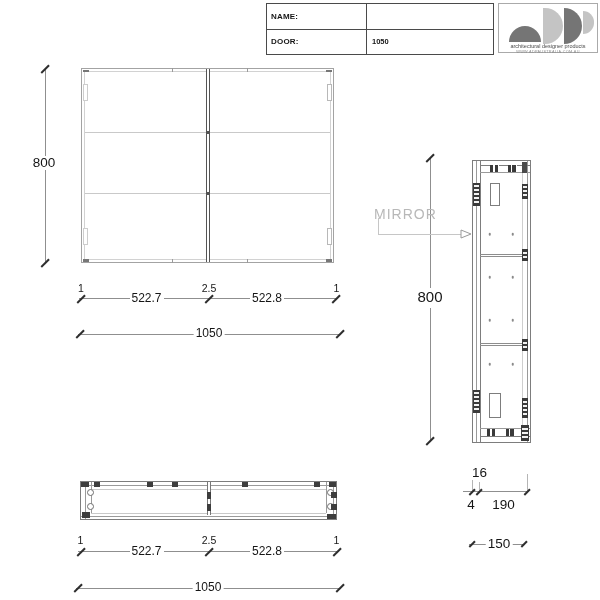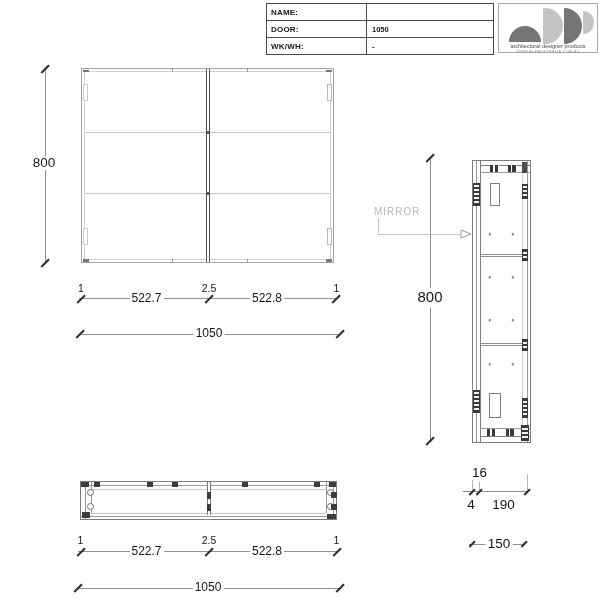--- a/index.html
+++ b/index.html
@@ -33,40 +33,36 @@
   .tb-row:last-child{border-bottom:none;}
   .tb-label{width:100px;border-right:1px solid #4a4a4a;font-size:8px;font-weight:bold;
             letter-spacing:.2px;display:flex;align-items:center;padding-left:4px;}
   .tb-value{flex:1;font-size:7.5px;font-weight:bold;display:flex;align-items:center;padding-left:5px;}
   
   .logo{left:498px;top:3px;width:100px;height:50px;border:1px solid #aaa;background:#fff;}
   .logo-tagline{position:absolute;left:0;top:39px;width:100%;text-align:center;
                 font-size:5.5px;color:#4a4a4a;}
   .logo-url{position:absolute;left:0;top:46px;width:100%;text-align:center;
             font-size:3.8px;color:#8a8a8a;letter-spacing:.3px;}
-  .mirror-label{position:absolute;left:374px;top:206px;font-size:10px;letter-spacing:1px;
+  .mirror-label{position:absolute;left:374px;top:206px;font-size:14px;letter-spacing:1px;
                 color:#b8b8b8;}
 </style>
 </head>
 <body>
 
 <div class="canvas">
 
   <div class="title-block abs">
     <div class="tb-row">
       <div class="tb-label">NAME:</div>
       <div class="tb-value"></div>
     </div>
     <div class="tb-row">
       <div class="tb-label">DOOR:</div>
       <div class="tb-value">1050</div>
-    </div>
-    <div class="tb-row">
-      <div class="tb-label">WK/WH:</div>
-      <div class="tb-value">-</div>
     </div>
   </div>
 
   <div class="logo abs">
     <div class="abs" style="left:10px;top:22px;width:32px;height:16px;background:#757575;border-radius:16px 16px 0 0;"></div>
     <div class="abs" style="left:44px;top:4px;width:20px;height:36px;background:#c4c4c4;border-radius:0 20px 20px 0;"></div>
     <div class="abs" style="left:65px;top:4px;width:18px;height:36px;background:#757575;border-radius:0 18px 18px 0;"></div>
     <div class="abs" style="left:84px;top:7px;width:11px;height:23px;background:#c4c4c4;border-radius:0 12px 12px 0;"></div>
     <div class="logo-tagline">architectural designer products</div>
     <div class="logo-url">WWW.ADPAUSTRALIA.COM.AU</div>

